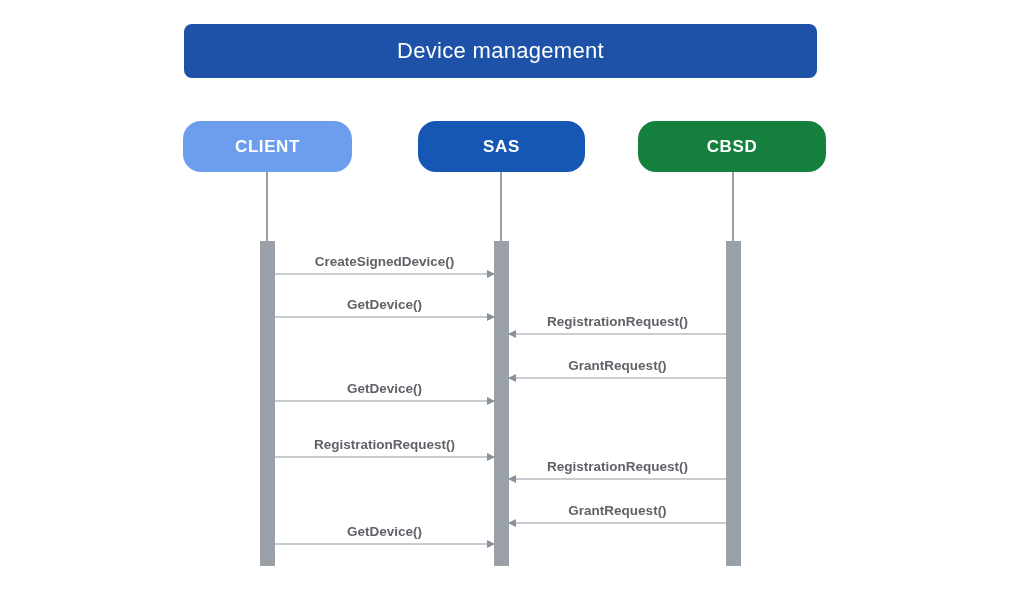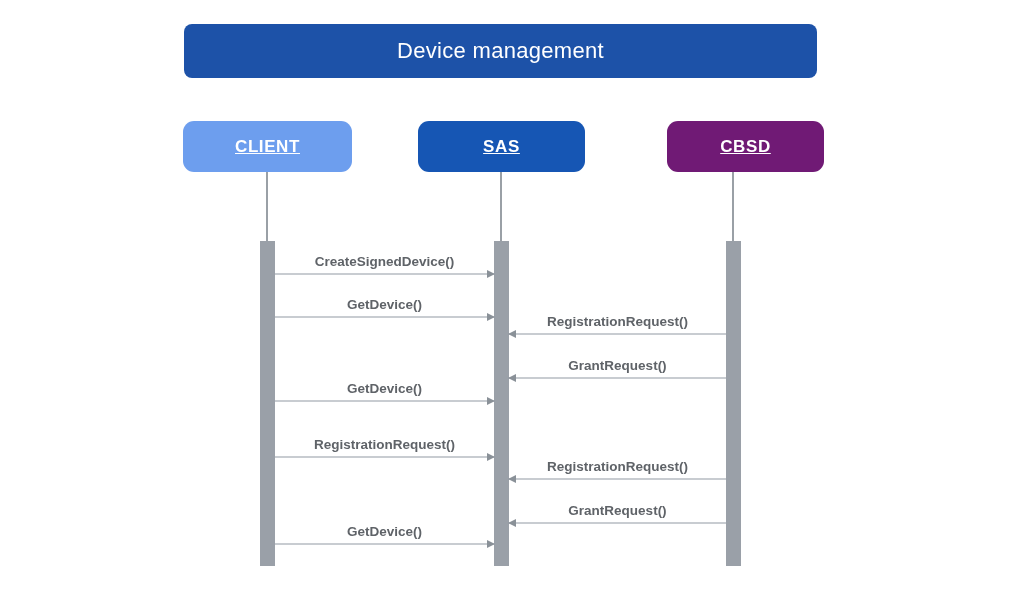--- a/index.html
+++ b/index.html
@@ -29,33 +29,32 @@
     font-size: 22px;
     font-weight: 500;
     letter-spacing: 0.3px;
   }
 
   
   .actor-box {
     position: absolute;
     top: 121px;
     height: 51px;
-    border-radius: 11px;
+    border-radius: 18px;
     display: flex;
     align-items: center;
     justify-content: center;
     color: #ffffff;
     font-size: 17px;
     font-weight: bold;
     letter-spacing: 0.6px;
-    text-decoration: underline;
   }
   .actor-client { left: 183px; width: 169px; background: #6d9eee; }
   .actor-sas    { left: 418px; width: 167px; background: #1656b4; }
-  .actor-cbsd   { left: 667px; width: 157px; background: #701a75; }
+  .actor-cbsd   { left: 638px; width: 188px; background: #15803d; }
 
   
   .lifeline {
     position: absolute;
     top: 172px;
     width: 2px;
     height: 69px;
     background: #9aa0a6;
   }
   .lifeline-client { left: 266px; }

